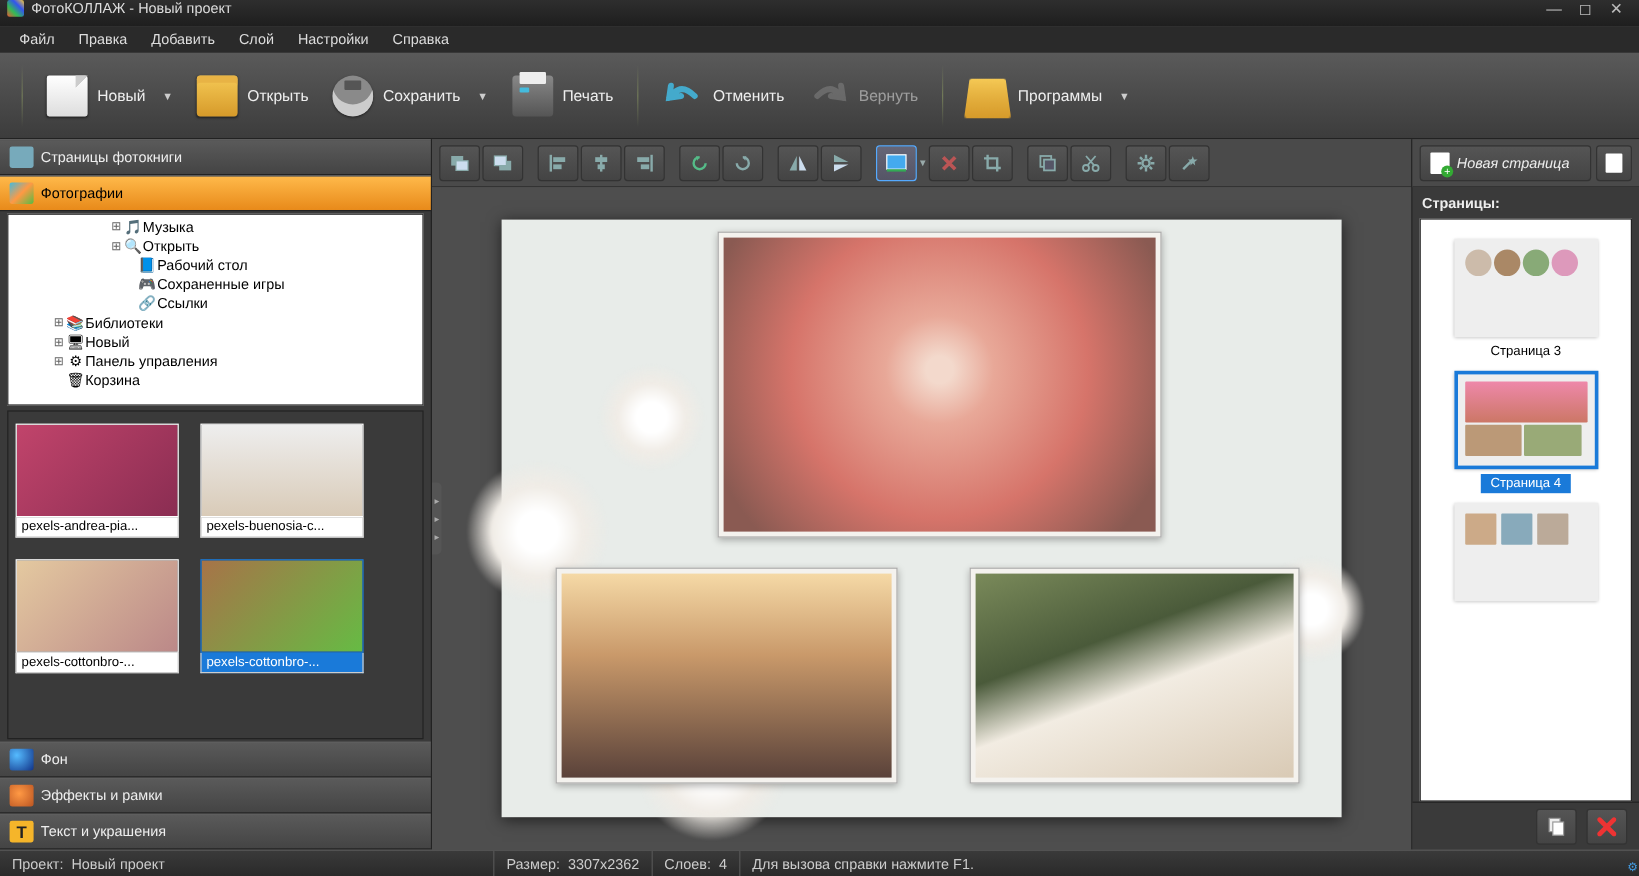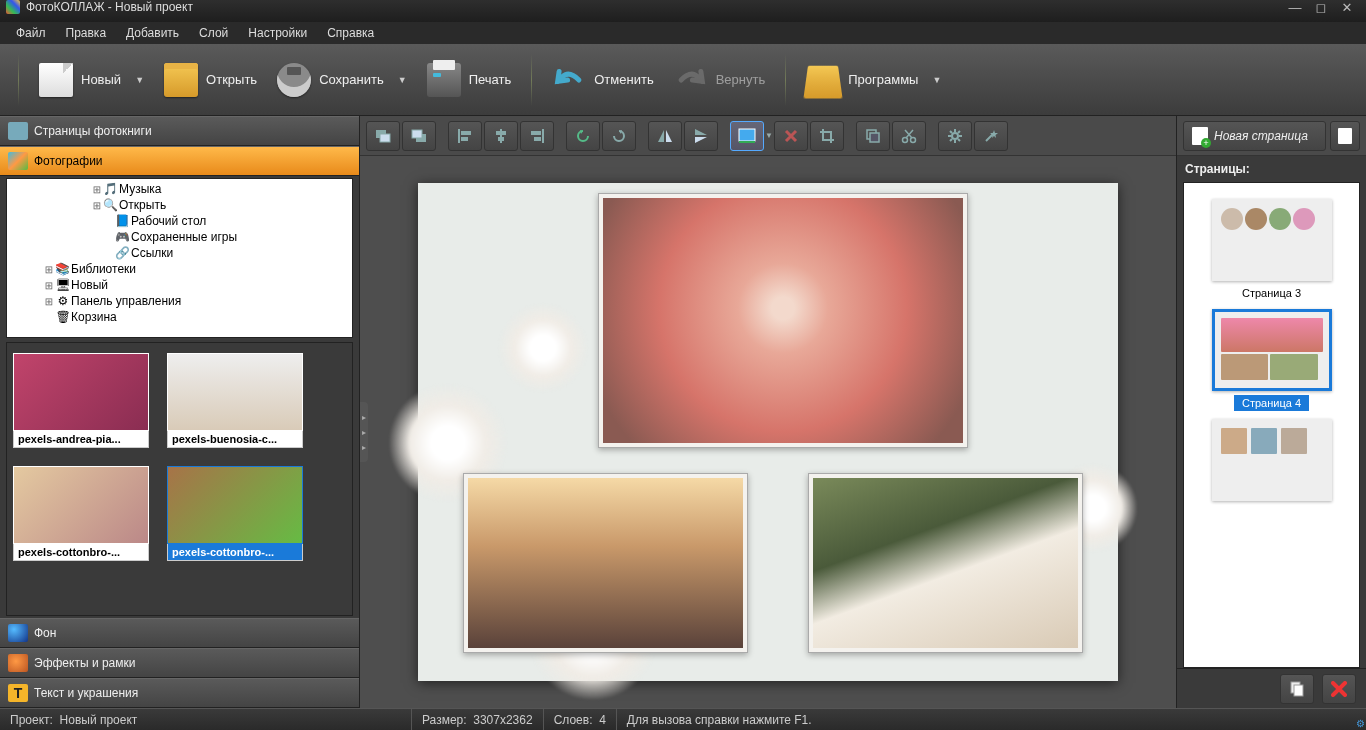--- a/index.html
+++ b/index.html
@@ -36,21 +36,21 @@
 .ai-bg{background:radial-gradient(circle at 30% 30%,#5bf,#138);border-radius:50%;}
 .ai-fx{background:radial-gradient(circle at 40% 40%,#f94,#b52);border-radius:50% 40% 50% 40%;}
 .ai-txt{background:#f5b52a;position:relative;}
 .ai-txt:after{content:"T";position:absolute;inset:0;display:flex;align-items:center;justify-content:center;color:#222;font-weight:bold;font-size:14px;}
 .tree-wrap { height: 160px; background: #fff; margin: 2px 6px; overflow-y: scroll; font-size: 12px; color: #000; position: relative; border:1px solid #222;}
 .tree { padding: 2px 0; }
 .tree .row { display:flex; align-items:center; height:16px; padding-left:0; cursor:pointer; white-space:nowrap;}
 .tree .ind{display:inline-block;width:12px;}
 .tree .exp{width:12px;text-align:center;color:#666;font-size:10px;}
 .tree .tic{width:16px;height:14px;display:inline-flex;align-items:center;justify-content:center;font-size:12px;}
-.thumbs { flex:1; background:#3a3a3a; margin:2px 6px; overflow-y:scroll; display:flex; flex-wrap:wrap; gap:18px; padding:10px 6px; align-content:flex-start; border:1px solid #222;font-weight:bold;}
+.thumbs { flex:1; background:#3a3a3a; margin:2px 6px; overflow-y:scroll; display:flex; flex-wrap:wrap; gap:18px; padding:10px 6px; align-content:flex-start; border:1px solid #222;}
 .thumb { width:136px; }
 .thumb .pic { width:100%; height:78px; background:#ddd; border:1px solid #fff; position:relative; overflow:hidden;}
 .thumb .cap { background:#fff; color:#000; font-size:11px; padding:2px 4px; white-space:nowrap; overflow:hidden; text-overflow:ellipsis; border:1px solid #ccc; border-top:none;}
 .thumb.sel .cap { background:#1a7ad9; color:#fff; }
 .thumb.sel .pic { border-color:#1a7ad9;}
 .center { flex:1; background:#4e4e4e; display:flex; flex-direction:column; min-width:0; }
 .ctoolbar { height:40px; background:#4a4a4a; display:flex; align-items:center; padding:0 6px; gap:2px; border-bottom:1px solid #333;}
 .cbtn { width:34px; height:30px; background:linear-gradient(#555,#444); border:1px solid #333; border-radius:3px; display:flex; align-items:center; justify-content:center; cursor:pointer; color:#9aa;}
 .cbtn.grp-end{margin-right:10px;}
 .csmall{width:6px;height:30px;display:flex;align-items:center;justify-content:center;color:#9aa;font-size:8px;cursor:pointer;}

